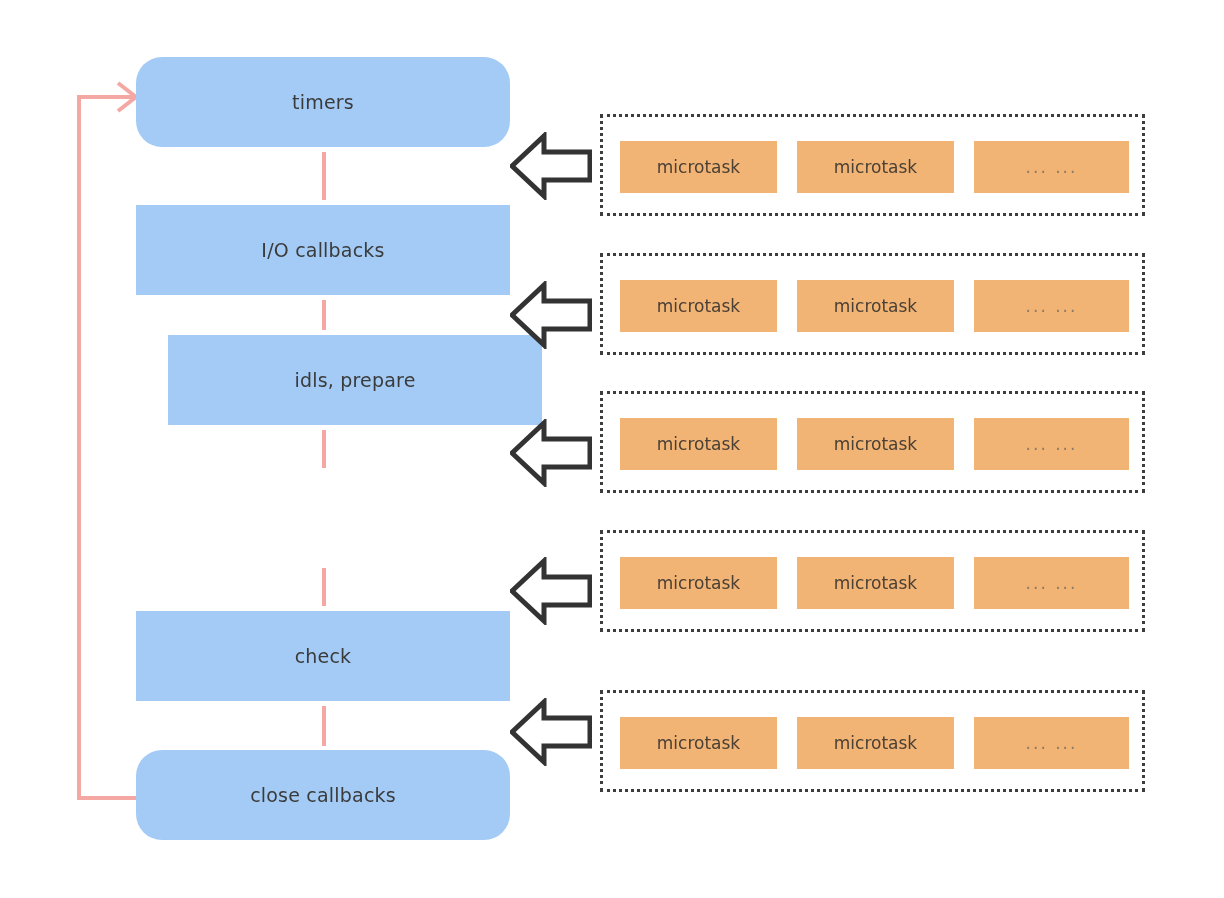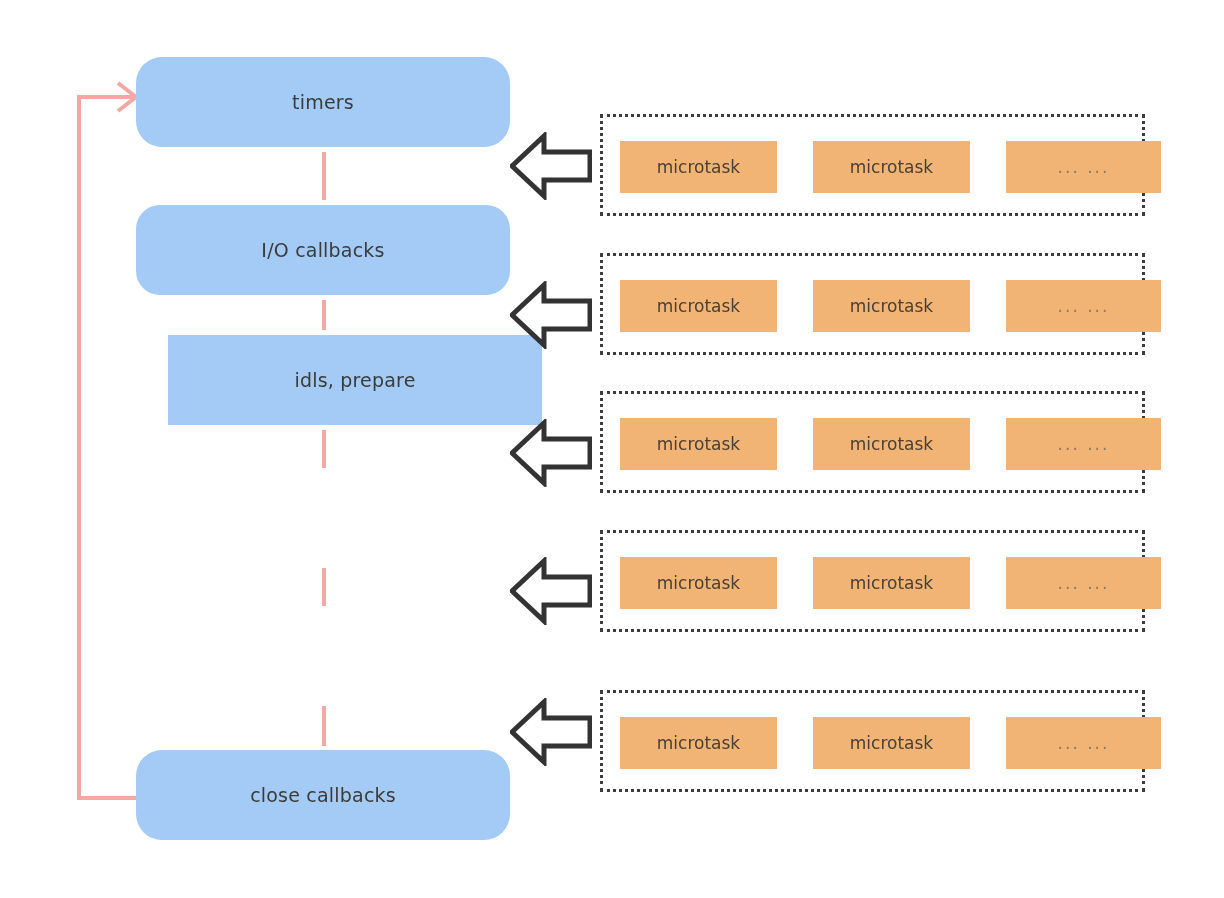--- a/index.html
+++ b/index.html
@@ -94,21 +94,21 @@
     width: 545px;
     height: 102px;
     border: 3px dotted #3d3d3d;
     box-sizing: border-box;
   }
   .microtask-row {
     position: absolute;
     left: 17px;
     top: 24px;
     display: flex;
-    gap: 36px;
+    gap: 20px;
   }
   .microtask-box {
     width: 157px;
     height: 52px;
     background: #F2B474;
     display: flex;
     align-items: center;
     justify-content: center;
     box-sizing: border-box;
   }
@@ -136,25 +136,28 @@
   <div class="loop-top"></div>
   <div class="loop-arrowhead">
     <svg width="28" height="32" viewBox="0 0 28 32">
       <polyline points="6,2 24,16 6,30" fill="none" stroke="#F4A7A3" stroke-width="4" stroke-linecap="butt" stroke-linejoin="miter"></polyline>
     </svg>
   </div>
 
   <div class="phase-box" style="top:57px;border-radius:26px;">
     <span class="phase-label">timers</span>
   </div>
-  <div class="phase-box" style="top:205px;border-radius:24px;">
+  <div class="phase-box" style="top:205px;">
     <span class="phase-label">I/O callbacks</span>
   </div>
   <div class="phase-box" style="top:335px;margin-left:32px;">
     <span class="phase-label">idls, prepare</span>
+  </div>
+  <div class="phase-box" style="top:611px;">
+    <span class="phase-label">check</span>
   </div>
   <div class="phase-box" style="top:750px;border-radius:26px;">
     <span class="phase-label">close callbacks</span>
   </div>
 
   <div class="phase-connector" style="top:152px; height:48px;"></div>
   <div class="phase-connector" style="top:300px; height:30px;"></div>
   <div class="phase-connector" style="top:430px; height:38px;"></div>
   <div class="phase-connector" style="top:568px; height:38px;"></div>
   <div class="phase-connector" style="top:706px; height:40px;"></div>

